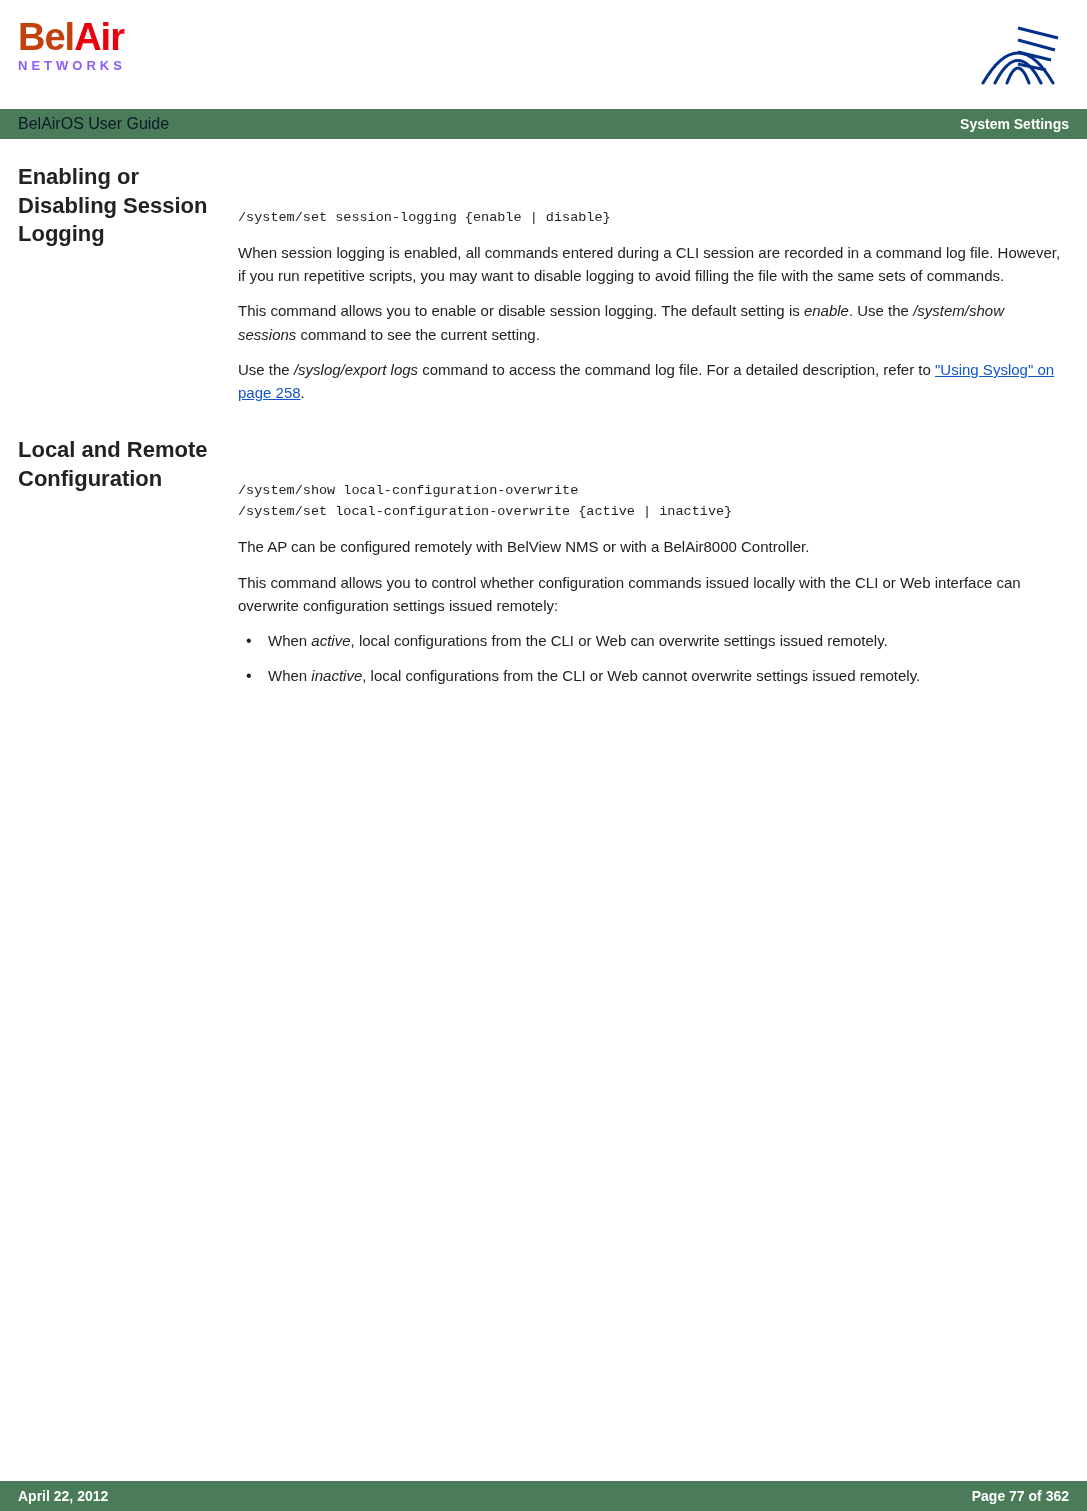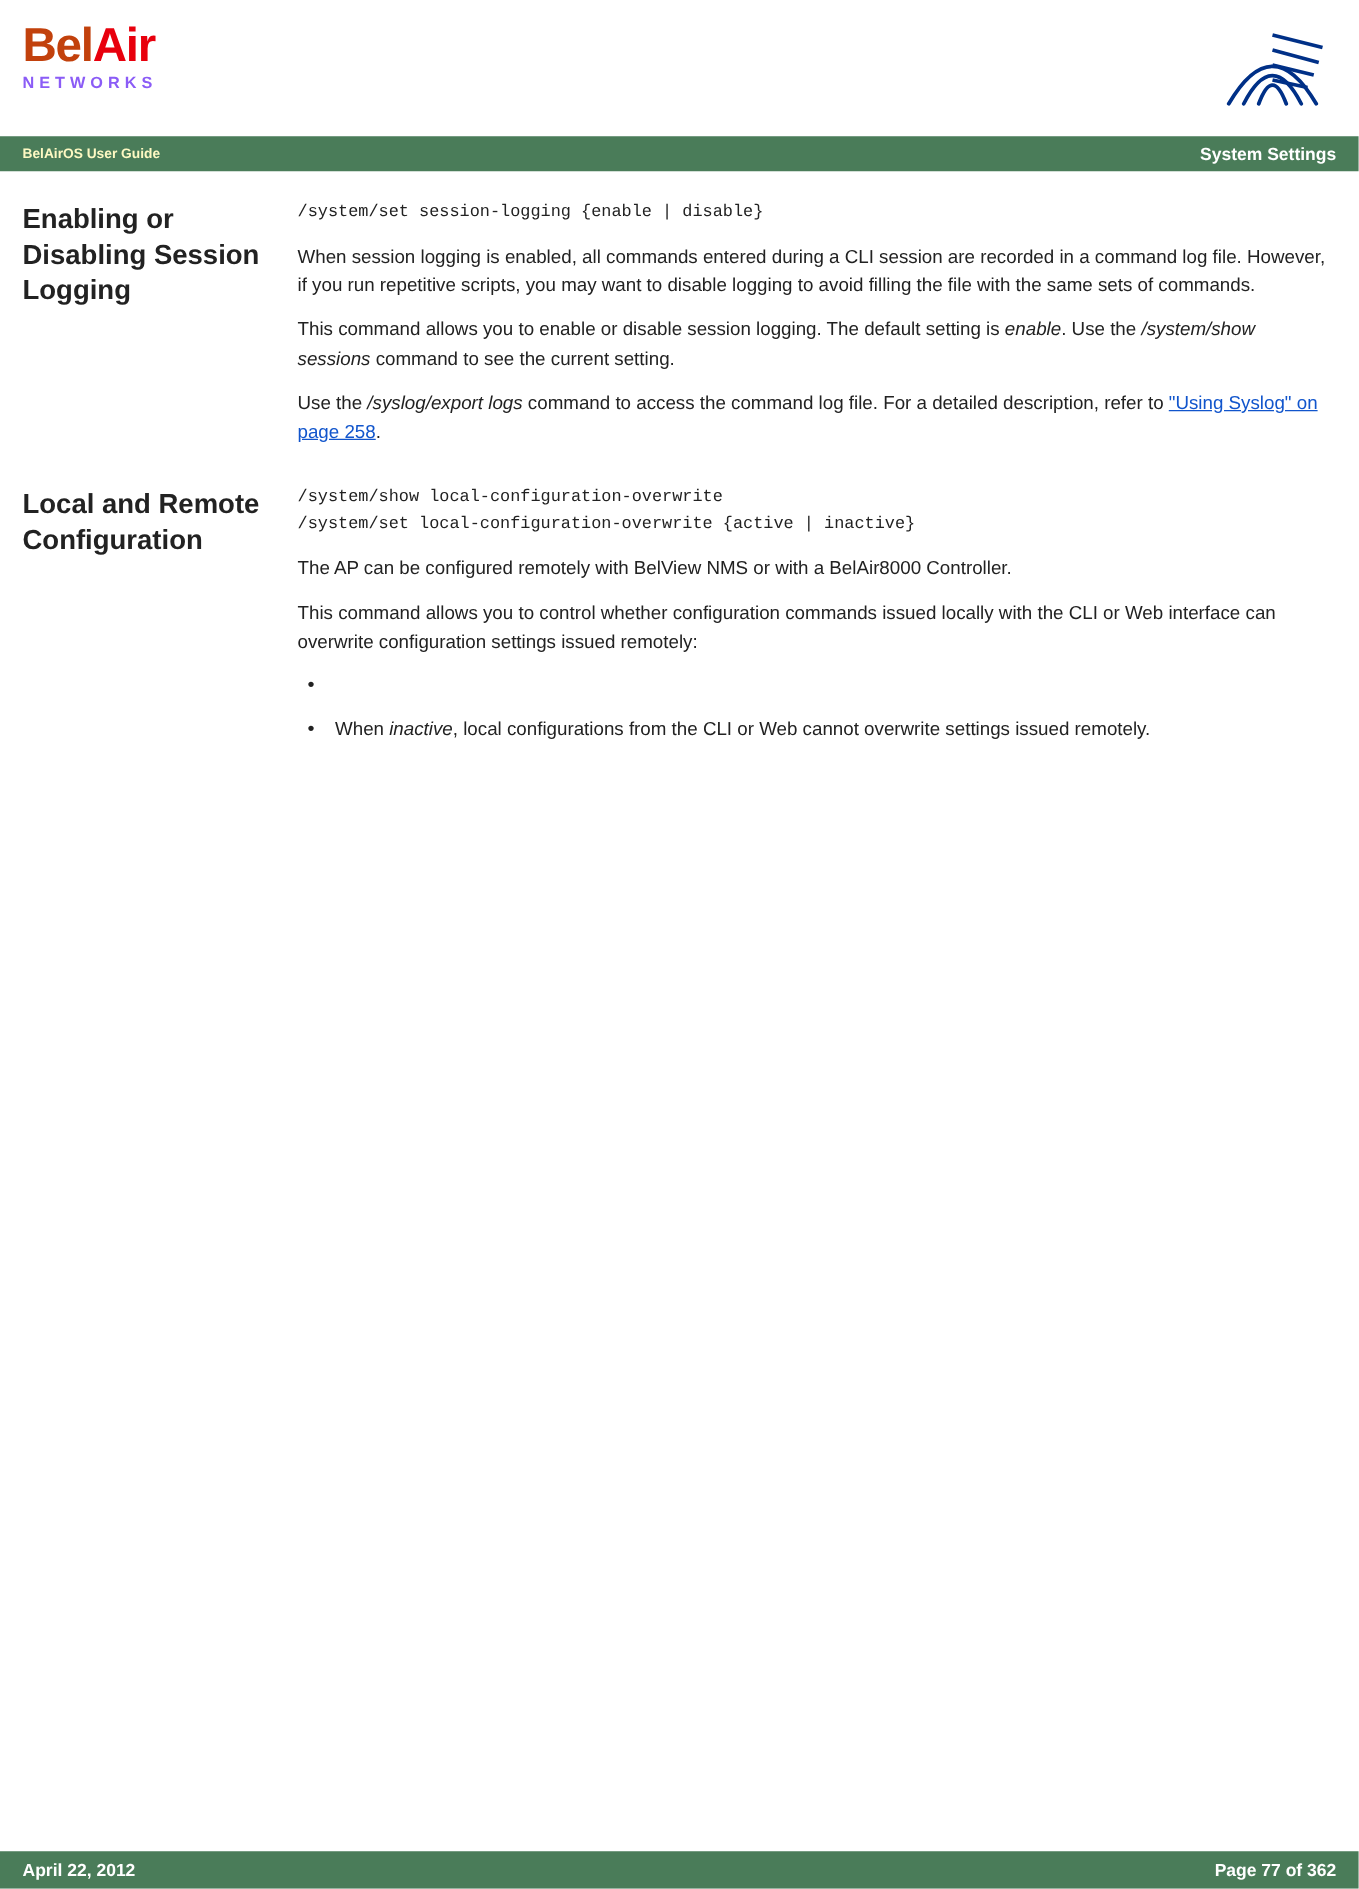--- a/index.html
+++ b/index.html
@@ -56,23 +56,23 @@
     .nav-bar {
       background: #4a7c59;
       display: flex;
       justify-content: space-between;
       align-items: center;
       padding: 6px 18px;
       margin-top: 6px;
     }
 
     .nav-bar-left {
-      color: #fef9c3;
-      font-size: 11px;
-      font-weight: bold;
+      color: #0f172a;
+      font-size: 16px;
+      font-weight: normal;
     }
 
     .nav-bar-right {
       color: #fff;
       font-size: 14px;
       font-weight: bold;
     }
 
     
     .main-content {
@@ -102,20 +102,21 @@
       line-height: 1.55;
     }
 
     .code-block {
       font-family: 'Courier New', Courier, monospace;
       font-size: 13.5px;
       color: #222;
       background: transparent;
       margin-bottom: 12px;
       white-space: pre;
+      margin-top: 45px;
     }
 
     .section-body p {
       margin-bottom: 12px;
     }
 
     .section-body p:last-child {
       margin-bottom: 0;
     }
 
@@ -239,20 +240,23 @@
   <div class="section">
     <div class="section-heading">Local and Remote Configuration</div>
     <div class="section-body">
       <div class="code-block">/system/show local-configuration-overwrite
 /system/set local-configuration-overwrite {active | inactive}</div>
       <p>The AP can be configured remotely with BelView NMS or with a BelAir8000 Controller.</p>
       <p>This command allows you to control whether configuration commands issued locally with the CLI or Web interface can overwrite configuration settings issued remotely:</p>
       <ul class="bullet-list">
         <li>
           <span class="bullet-dot">•</span>
+          <span>
+            <span>When </span><em class="italic-special">active</em><span>, local configurations from the CLI or Web can overwrite settings issued remotely.</span>
+          </span>
         </li>
         <li>
           <span class="bullet-dot">•</span>
           <span>
             <span>When </span><em class="italic-special">inactive</em><span>, local configurations from the CLI or Web cannot overwrite settings issued remotely.</span>
           </span>
         </li>
       </ul>
     </div>
   </div>

